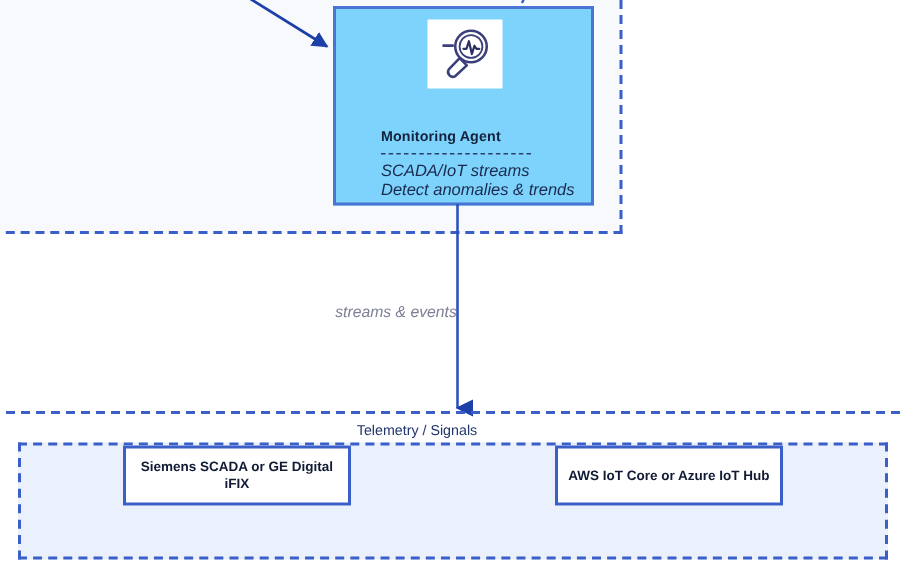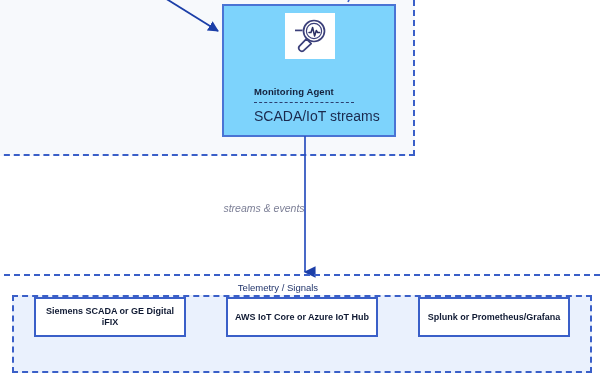--- a/index.html
+++ b/index.html
@@ -73,23 +73,24 @@
     position: absolute;
     left: 30px;
     top: 96px;
     width: 100px;
     height: 0;
     border-top: 1px dashed #2b3f70;
   }
   .agent-line {
     position: absolute;
     left: 30px;
-    font-size: 14px;
+    font-size: 11px;
     color: #1b2a4e;
     white-space: nowrap;
+    font-style: italic;
   }
   .agent-line-1 { top: 102px; }
   .agent-line-2 { top: 115px; }
 
   
   .incoming-arrow {
     position: absolute;
     left: 150px;
     top: -12px;
     width: 80px;
@@ -212,20 +213,21 @@
         <circle cx="24" cy="14" r="10.5" stroke="#3b3f7a" stroke-width="1.7" fill="none"></circle>
         <circle cx="24" cy="14" r="7.6" stroke="#3b3f7a" stroke-width="1.2" fill="none"></circle>
         <path d="M19 15.5 L21 15.5 L22.6 10.5 L24.6 19 L26.3 13.5 L27.6 15.5 L29.5 15.5" stroke="#2b2f63" stroke-width="1.5" fill="none" stroke-linejoin="round" stroke-linecap="round"></path>
         <line x1="5" y1="13.4" x2="12.5" y2="13.4" stroke="#3b3f7a" stroke-width="1.7"></line>
         <path d="M16.4 21.8 L9.2 29.3 a3.2 3.2 0 0 0 4.4 4.4 L21.2 26.6 Z" stroke="#3b3f7a" stroke-width="1.7" fill="none" stroke-linejoin="round"></path>
       </svg>
     </div>
     <div class="agent-title">Monitoring Agent</div>
     <div class="agent-divider"></div>
     <div class="agent-line agent-line-1">SCADA/IoT streams</div>
+    <div class="agent-line agent-line-2">Detect anomalies &amp; trends</div>
   </div>
 
   <svg class="mid-connector" viewBox="0 0 22 145">
     <defs>
       <marker id="arrowheadDown" markerWidth="8" markerHeight="8" refX="3.4" refY="6.2" orient="auto">
         <path d="M0,0 L6.8,0 L3.4,7 z" fill="#1c3fa8"></path>
       </marker>
     </defs>
     <line x1="11" y1="0" x2="11" y2="136" stroke="#2a4fbd" stroke-width="1.7" marker-end="url(#arrowheadDown)"></line>
   </svg>
@@ -235,17 +237,16 @@
   <div class="telemetry-zone"></div>
 
   <div class="telemetry-label">
     <span>Telemetry / Signals</span>
   </div>
 
   <div class="telemetry-inner">
     <div class="tech-row">
       <div class="tech-box">Siemens SCADA or GE Digital iFIX</div>
       <div class="tech-box">AWS IoT Core or Azure IoT Hub</div>
-      <div class="tech-box">Splunk or Prometheus/Grafana</div>
     </div>
   </div>
 
 </div>
 
 </body></html>

